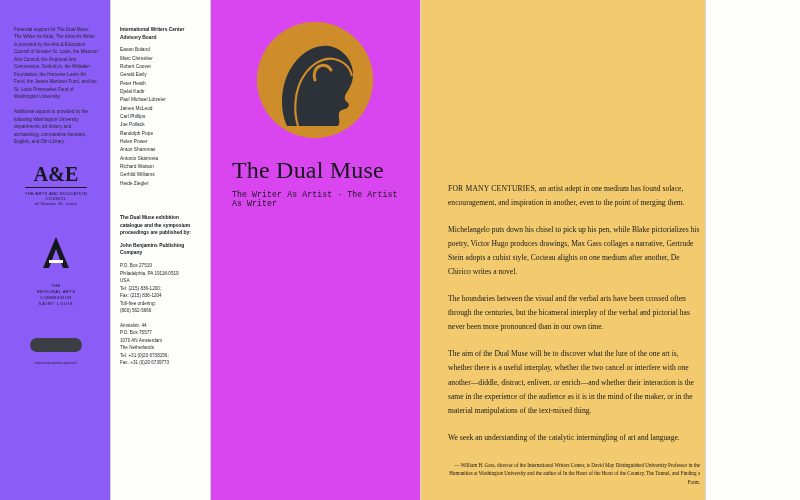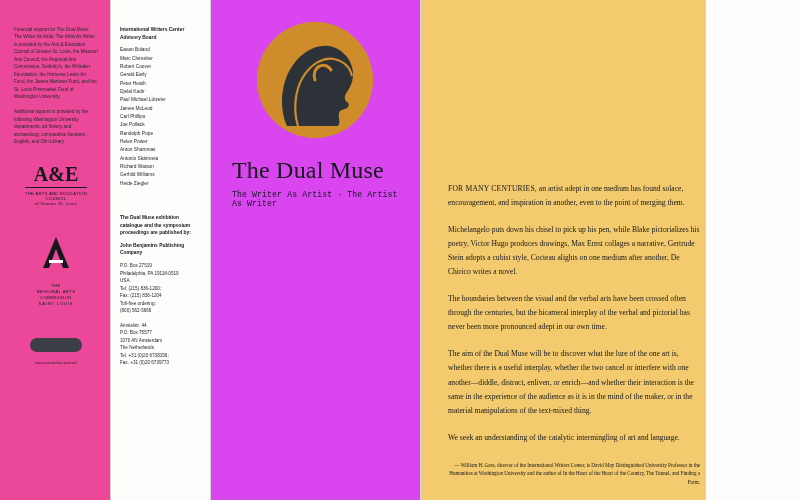--- a/index.html
+++ b/index.html
@@ -17,21 +17,21 @@
   #sheet {
     position: relative;
     width: 800px;
     height: 500px;
     background: #ffffff;
   }
 
   
   .panel { position: absolute; top: 0; height: 500px; box-sizing: border-box; }
 
-  #panel-credits { left: 0;   width: 110px; background: #ec4899; }
+  #panel-credits { left: 0;   width: 110px; background: #8b5cf6; }
   #panel-board   { left: 110px; width: 100px; background: #fdfdfb; }
   #panel-cover   { left: 210px; width: 210px; background: #d946ef; }
   #panel-inside  { left: 420px; width: 285px; background: #f3ca6d; }
   #panel-mail    { left: 705px; width: 95px;  background: #fdfdfb; }
 
   .fold {
     position: absolute;
     top: 0;
     width: 1px;
     height: 500px;
@@ -268,22 +268,22 @@
       <h1>The Dual Muse</h1>
       <div class="cover-sub">The Writer As Artist · The Artist As Writer</div>
     </div>
   </div>
 
   <div class="panel" id="panel-inside">
     <div class="inside-inner">
       <p class="body-p">
         <span class="smallcaps">FOR MANY CENTURIES,</span><span> an artist adept in one medium has found solace, encouragement, and inspiration in another, even to the point of merging them.</span>
       </p>
-      <p class="body-p">Michelangelo puts down his chisel to pick up his pen, while Blake pictorializes his poetry, Victor Hugo produces drawings, Max Ernst collages a narrative, Gertrude Stein adopts a cubist style, Cocteau alights on one medium after another, De Chirico writes a novel.</p>
-      <p class="body-p">The boundaries between the visual and the verbal arts have been crossed often through the centuries, but the bicameral interplay of the verbal and pictorial has never been more pronounced adept in our own time.</p>
+      <p class="body-p">Michelangelo puts down his chisel to pick up his pen, while Blake pictorializes his poetry, Victor Hugo produces drawings, Max Gass collages a narrative, Gertrude Stein adopts a cubist style, Cocteau alights on one medium after another, De Chirico writes a novel.</p>
+      <p class="body-p">The boundaries between the visual and the verbal arts have been crossed often through the centuries, but the bicameral interplay of the verbal and pictorial has never been more pronounced than in our own time.</p>
       <p class="body-p">The aim of the Dual Muse will be to discover what the lure of the one art is, whether there is a useful interplay, whether the two cancel or interfere with one another—diddle, distract, enliven, or enrich—and whether their interaction is the same in the experience of the audience as it is in the mind of the maker, or in the material manipulations of the text-mixed thing.</p>
       <p class="body-p">We seek an understanding of the catalytic intermingling of art and language.</p>
       <div class="attrib">— William H. Gass, director of the International Writers Center, is David May Distinguished University Professor in the Humanities at Washington University and the author of In the Heart of the Heart of the Country, The Tunnel, and Finding a Form.</div>
     </div>
 
   </div>
 
   <div class="panel" id="panel-mail">
     
     

